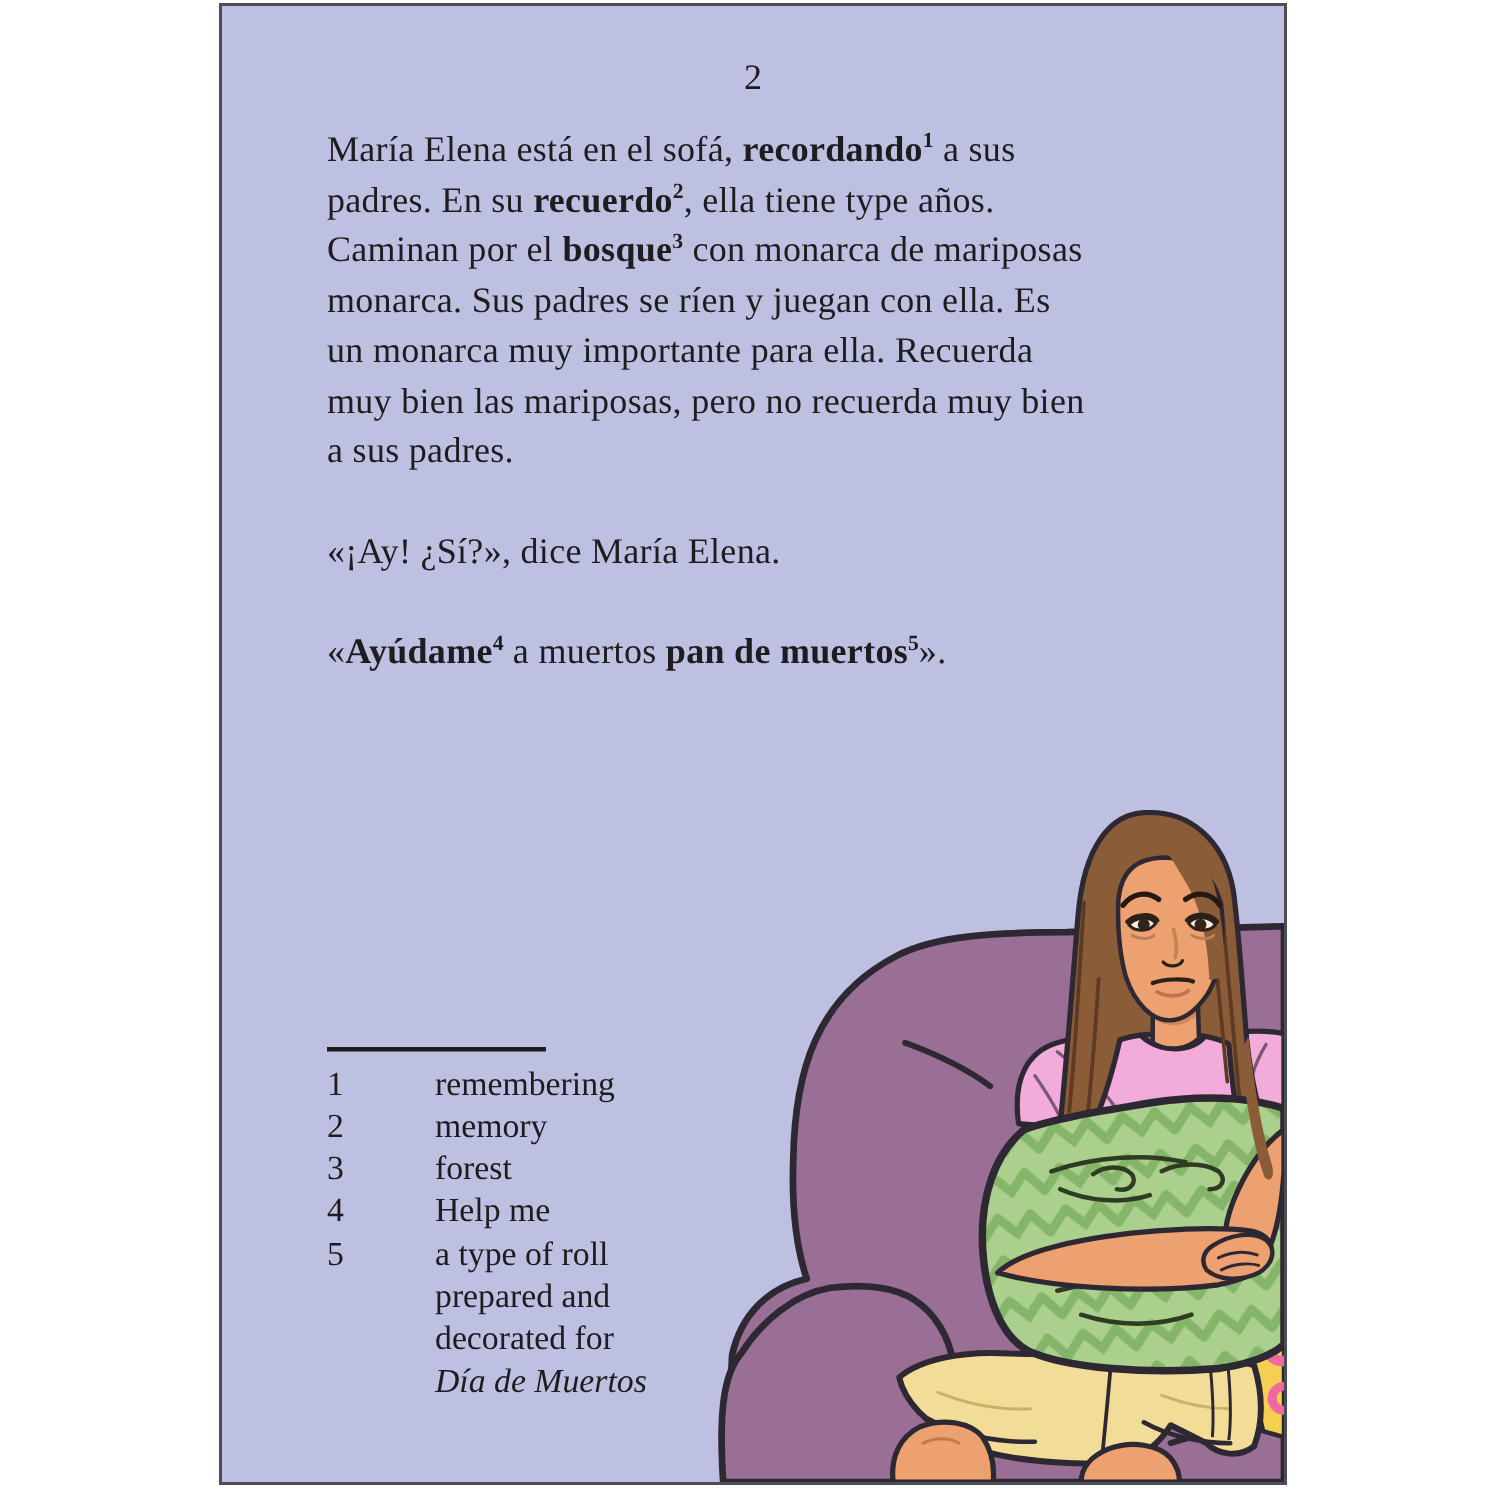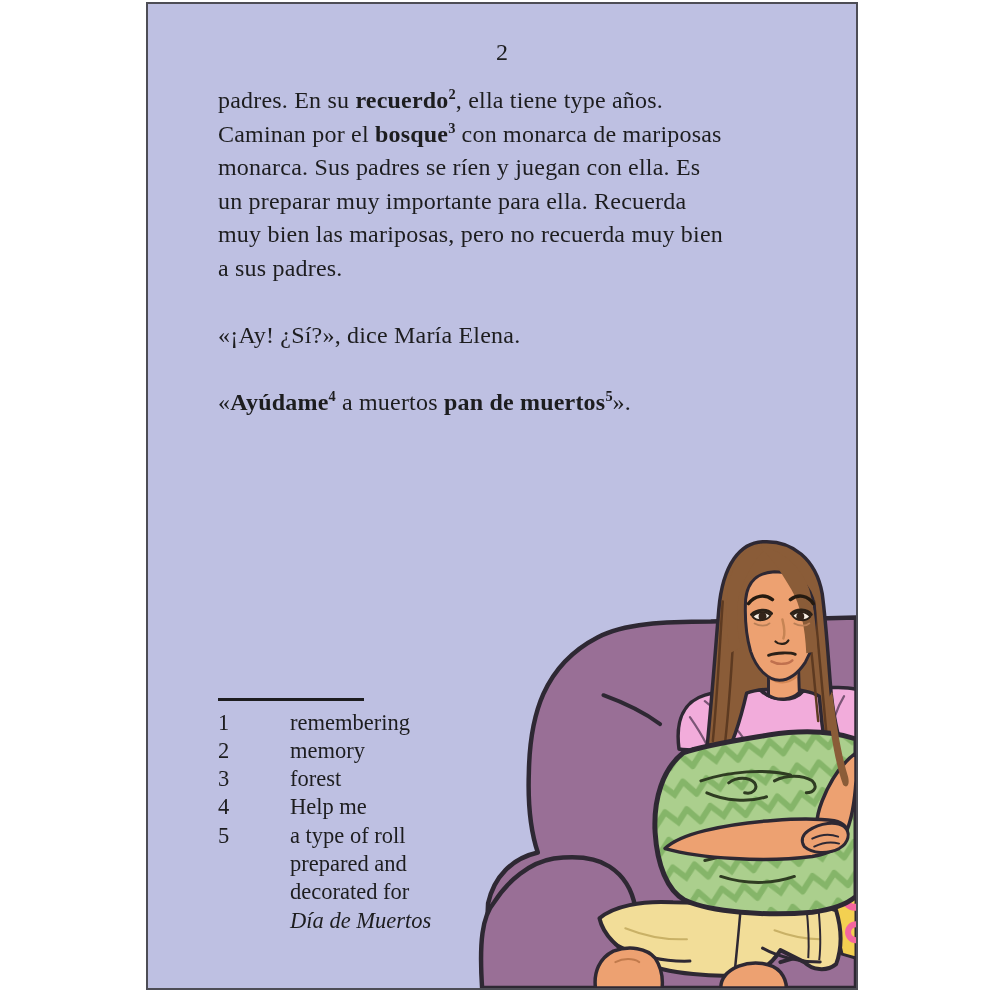--- a/index.html
+++ b/index.html
@@ -124,24 +124,25 @@
       <path d="M 668,838 C 676,834 686,833 694,836 M 670,846 C 678,842 688,841 695,843" fill="none" stroke="var(--outline)" stroke-width="2" stroke-linecap="round"></path>
 
       <path d="M 688,690 C 692,720 696,750 704,776 C 706,784 703,788 699,784 C 691,762 686,730 683,700 Z" fill="var(--hair)"></path>
     </g>
   </svg>
 
   <div class="pgnum">2</div>
 
   <div class="story">
       <div class="para">
+        <div class="line"><span>María Elena está en el sofá, </span><span class="b">recordando</span><sup class="b">1</sup><span> a sus</span></div>
         <div class="line"><span>padres. En su </span><span class="b">recuerdo</span><sup class="b">2</sup><span>, ella tiene type años.</span></div>
         <div class="line"><span>Caminan por el </span><span class="b">bosque</span><sup class="b">3</sup><span> con monarca de mariposas</span></div>
         <div class="line"><span>monarca. Sus padres se ríen y juegan con ella. Es</span></div>
-        <div class="line"><span>un preparar muy importante para ella. Recuerda</span></div>
+        <div class="line"><span>un monarca muy importante para ella. Recuerda</span></div>
         <div class="line"><span>muy bien las mariposas, pero no recuerda muy bien</span></div>
         <div class="line"><span>a sus padres.</span></div>
       </div>
       <div class="para">
         <div class="line"><span>«¡Ay! ¿Sí?», dice María Elena.</span></div>
       </div>
       <div class="para">
         <div class="line"><span>«</span><span class="b">Ayúdame</span><sup class="b">4</sup><span> a muertos </span><span class="b">pan de muertos</span><sup class="b">5</sup><span>».</span></div>
       </div>
     </div>

